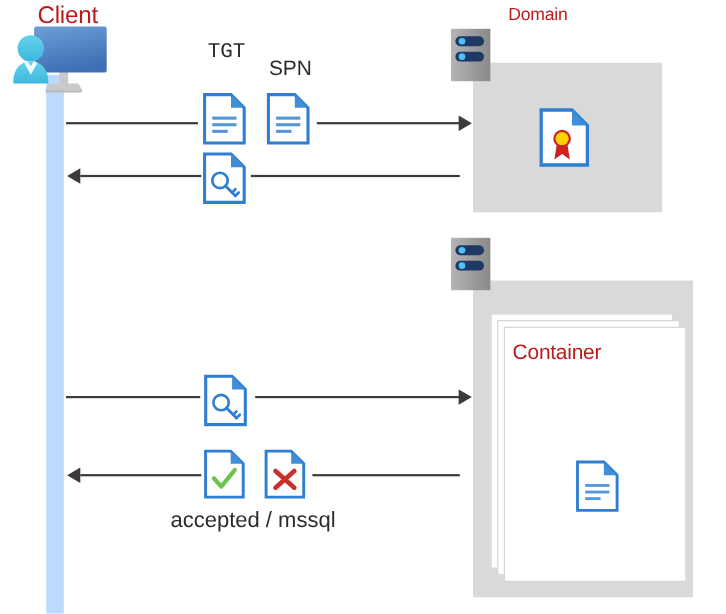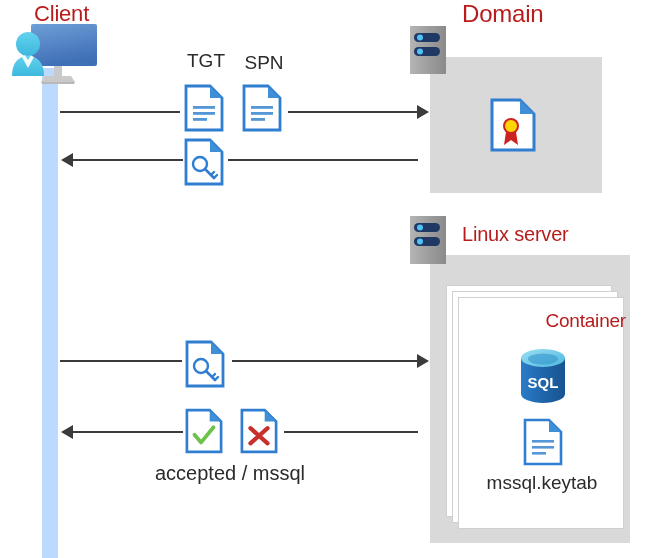--- a/index.html
+++ b/index.html
@@ -26,33 +26,33 @@
     color: #b91c1c;
     letter-spacing: -0.2px;
   }
   #client-title {
     left: 34px; top: 1px;
     font-size: 22px;
     line-height: 26px;
   }
   #dc-title {
     left: 462px; top: 1px;
-    font-size: 24px;
+    font-size: 16px;
     line-height: 26px;
     width: 190px;
   }
   #linux-title {
     left: 462px; top: 221px;
     font-size: 20px;
     line-height: 26px;
   }
   #container-title-wrap {
     left: 466px; top: 310px;
     width: 160px;
-    text-align: right;
+    text-align: left;
     font-size: 19px;
   }
 
   
   #lifeline {
     left: 42px; top: 68px;
     width: 16px; height: 490px;
     background: #bcdaff;
   }
 
@@ -93,21 +93,21 @@
     border-bottom: 7px solid transparent;
     border-right: 12px solid #3b3b3b;
   }
 
   
   .doc-label {
     font-size: 19px;
     color: #2b2b2b;
     text-align: center;
   }
-  #tgt-label { left: 178px; top: 50px; width: 56px; }
+  #tgt-label { left: 178px; top: 36px; width: 56px; font-family: Liberation Mono, monospace; }
   #spn-label { left: 236px; top: 52px; width: 56px; }
   #accepted-denied {
     left: 120px; top: 462px;
     width: 220px;
     text-align: center;
     font-size: 20px;
     color: #2b2b2b;
   }
   #keytab-label {
     left: 466px; top: 472px;
@@ -194,59 +194,38 @@
   <div class="abs" style="left:410px; top:216px;">
     <svg class="rack" viewBox="0 0 36 48" xmlns="http://www.w3.org/2000/svg">
       <rect x="0" y="0" width="36" height="48" fill="url(#rackG1)"></rect>
       <rect x="4" y="7" width="26" height="9" rx="4.5" fill="#1f3864"></rect>
       <circle cx="10" cy="11.5" r="3" fill="#4fc3f7"></circle>
       <rect x="4" y="21" width="26" height="9" rx="4.5" fill="#1f3864"></rect>
       <circle cx="10" cy="25.5" r="3" fill="#4fc3f7"></circle>
     </svg>
   </div>
 
-  <div id="linux-title" class="abs title-bold">Linux server</div>
 
   <div id="card-3" class="abs card"></div>
   <div id="card-2" class="abs card"></div>
   <div id="card-1" class="abs card"></div>
 
   <div id="container-title-wrap" class="abs title-bold">Container</div>
 
-  <div class="abs" style="left:518px; top:348px;">
-    <svg width="50" height="56" viewBox="0 0 50 56" xmlns="http://www.w3.org/2000/svg">
-      <defs>
-        <linearGradient id="sqlBody" x1="0" y1="0" x2="1" y2="0">
-          <stop offset="0%" stop-color="#2a7cc7"></stop>
-          <stop offset="55%" stop-color="#1f63a8"></stop>
-          <stop offset="100%" stop-color="#18538f"></stop>
-        </linearGradient>
-        <linearGradient id="sqlTop" x1="0" y1="0" x2="1" y2="1">
-          <stop offset="0%" stop-color="#9bdff5"></stop>
-          <stop offset="100%" stop-color="#4fb8dd"></stop>
-        </linearGradient>
-      </defs>
-      <path d="M3 10 h44 v36 a22 9 0 0 1 -44 0 z" fill="url(#sqlBody)"></path>
-      <ellipse cx="25" cy="10" rx="22" ry="9" fill="url(#sqlTop)"></ellipse>
-      <ellipse cx="25" cy="11" rx="15" ry="5.5" fill="#2e8fc9" opacity="0.55"></ellipse>
-      <text x="25" y="40" font-family="Liberation Sans, sans-serif" font-size="15" font-weight="bold" fill="#ffffff" text-anchor="middle">SQL</text>
-    </svg>
-  </div>
 
   <div class="abs" style="left:523px; top:418px;">
     <svg width="40" height="48" viewBox="0 0 40 48" xmlns="http://www.w3.org/2000/svg">
       <path d="M2 2 h24 l12 12 v32 H2 Z" fill="#ffffff" stroke="#2f7ed1" stroke-width="2.6"></path>
       <path d="M26 2 l12 12 h-12 z" fill="#3f8fd6"></path>
       <rect x="9" y="22" width="22" height="2.6" fill="#5596d6"></rect>
       <rect x="9" y="28" width="22" height="2.6" fill="#5596d6"></rect>
       <rect x="9" y="34" width="14" height="2.6" fill="#5596d6"></rect>
     </svg>
   </div>
 
-  <div id="keytab-label" class="abs">mssql.keytab</div>
 
   <div id="tgt-label" class="abs doc-label">TGT</div>
   <div id="spn-label" class="abs doc-label">SPN</div>
 
   <div class="abs hline" style="left:60px; top:111px; width:120px;"></div>
 
   <div class="abs" style="left:184px; top:84px;">
     <svg class="doc-icon" viewBox="0 0 40 48" xmlns="http://www.w3.org/2000/svg">
       <path d="M2 2 h24 l12 12 v32 H2 Z" fill="#ffffff" stroke="#2f7ed1" stroke-width="2.8"></path>
       <path d="M26 2 l12 12 h-12 z" fill="#3f8fd6"></path>

